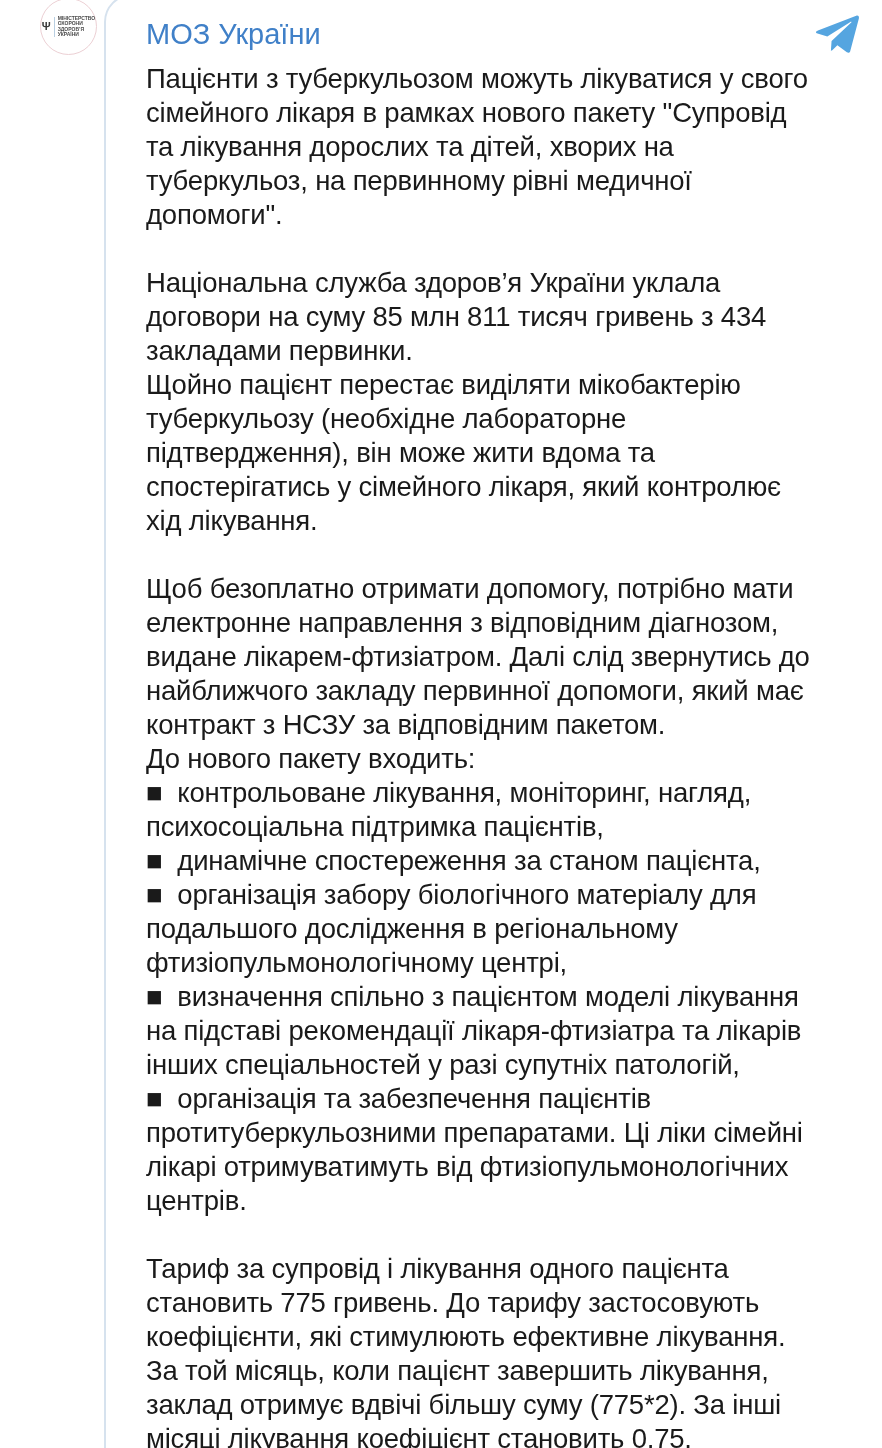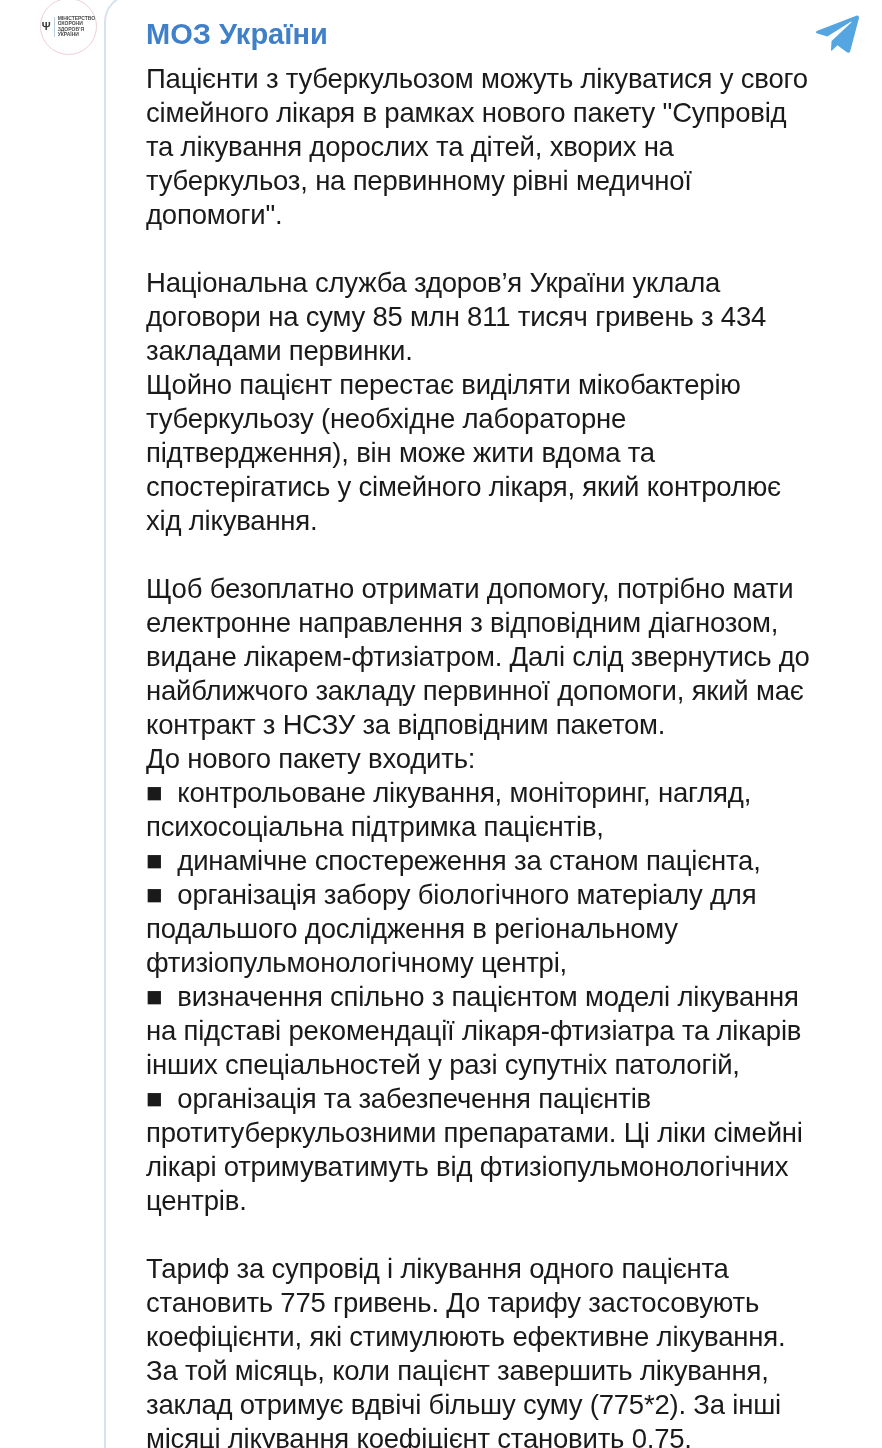--- a/index.html
+++ b/index.html
@@ -56,21 +56,21 @@
   }
 
   .bubble-content {
     position: relative;
     padding: 20px 0 0 40px;
   }
 
   .channel-title {
     display: inline-block;
     font-size: 29px;
-    font-weight: bold;
+    font-weight: normal;
     color: var(--c-title, #4080c8);
     line-height: 36px;
     text-decoration: none;
     cursor: pointer;
     text-align: right;
   }
 
   .plane {
     position: absolute;
     left: 706px; 

